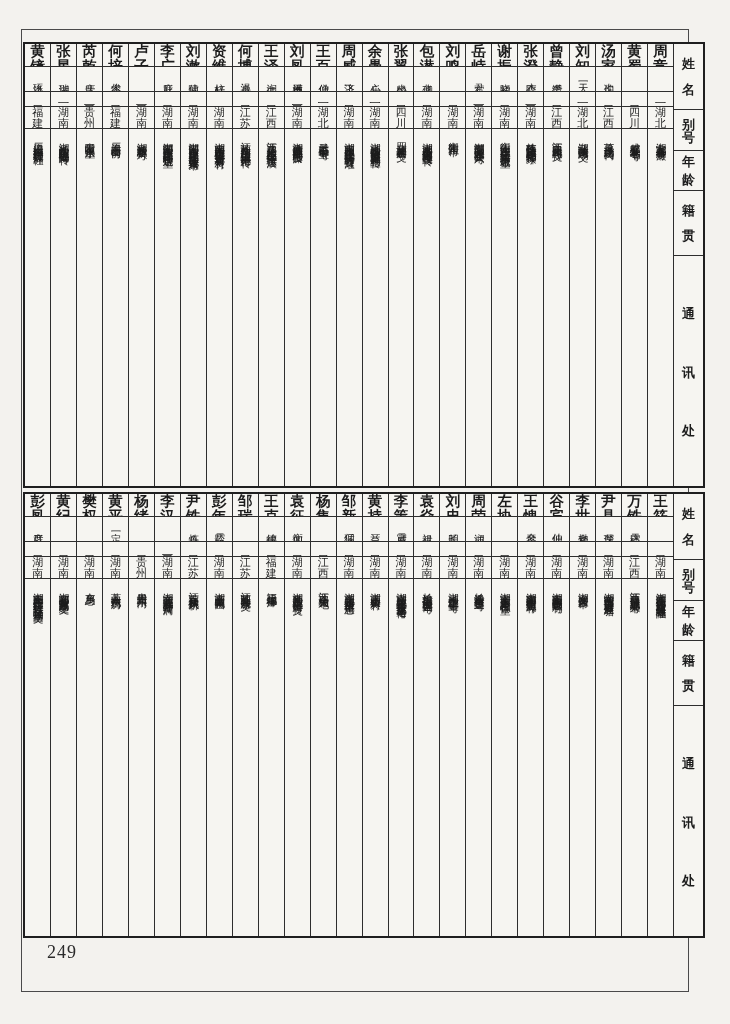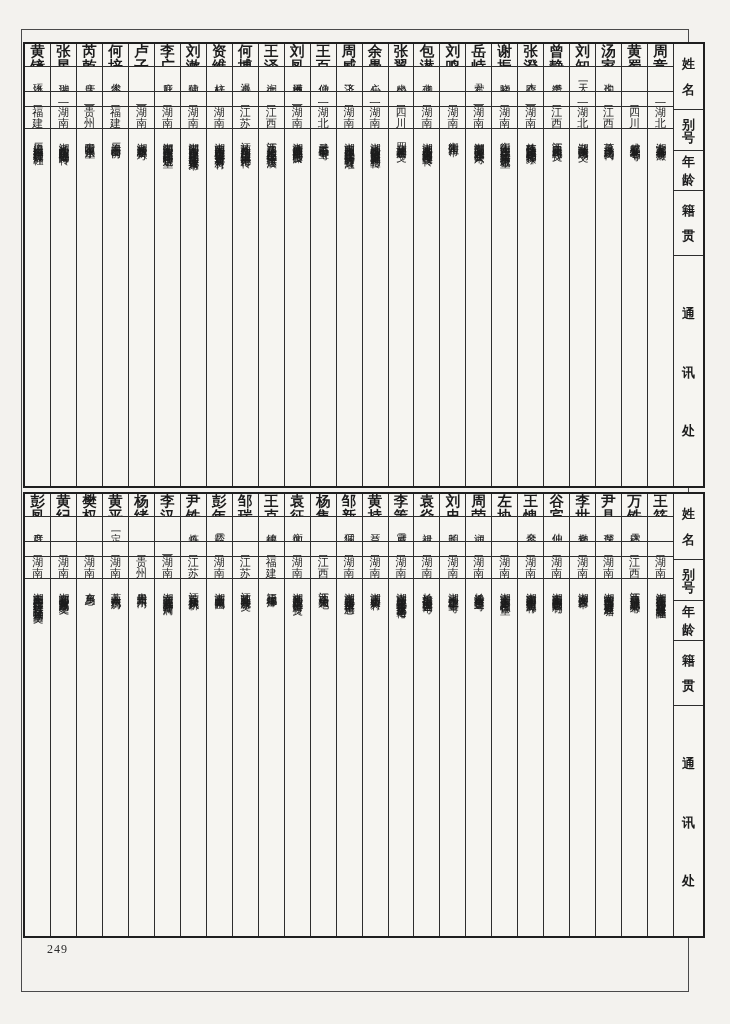--- a/index.html
+++ b/index.html
@@ -44,21 +44,21 @@
   .vtxt{
     writing-mode:vertical-rl;text-orientation:upright;
     font-size:10.5px;line-height:12px;letter-spacing:1px;
     height:100%;
   }
   .age-cell .vwrap{align-items:center;}
   .age-cell .vtxt{height:auto;font-size:11.5px;letter-spacing:2px;}
   .alt-cell .vtxt{font-size:10.5px;}
   .page-number{
     position:absolute;left:47px;top:942px;
-    font-size:12px;letter-spacing:1px;color:#2b2b2b;
+    font-size:18px;letter-spacing:1px;color:#2b2b2b;
   }
 </style>
 </head>
 <body>
 
 <div class="page-frame"></div>
 
 <div id="table-top" class="dir-table">
     <div class="col head-col">
       <div class="cell name-cell spread">

